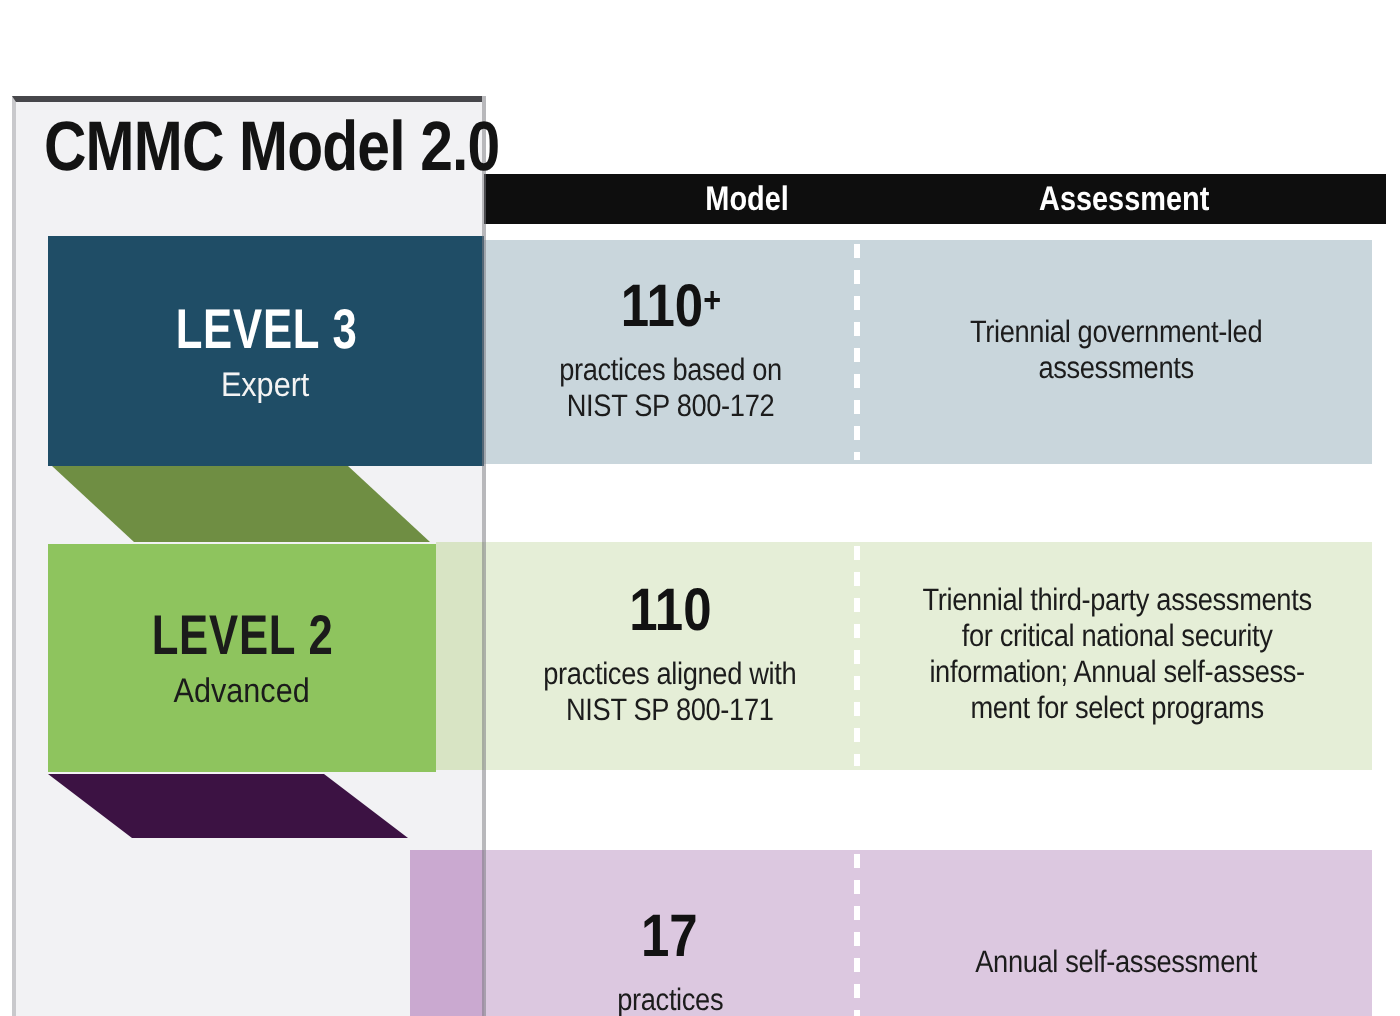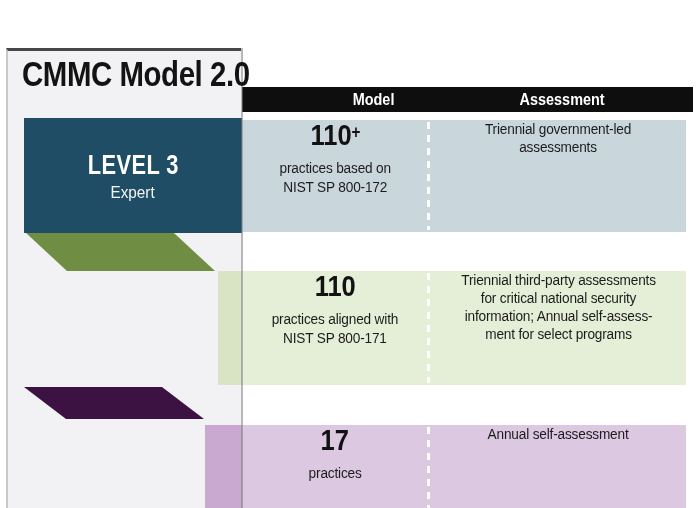--- a/index.html
+++ b/index.html
@@ -65,21 +65,21 @@
   .lvl2{left:24px;top:224px;width:194px;height:114px;background:#8ec45e;}
   .lvl1{left:24px;top:377px;width:182px;height:114px;background:#953b92;}
   .lvl-name{font-size:28px;font-weight:800;transform:scaleX(.78);white-space:nowrap;letter-spacing:.5px;}
   .lvl-tier{font-size:17px;font-weight:400;margin-top:2px;transform:scaleX(.9);white-space:nowrap;}
   .lvl3 .lvl-name,.lvl1 .lvl-name{color:#ffffff;}
   .lvl3 .lvl-tier,.lvl1 .lvl-tier{color:#f4f4f4;}
   .lvl2 .lvl-name,.lvl2 .lvl-tier{color:#1b1b1b;}
 
   
   .cell{position:absolute;z-index:30;display:flex;flex-direction:column;
-        align-items:center;justify-content:flex-start;text-align:center;color:#1c1c1c;}
+        align-items:center;justify-content:center;text-align:center;color:#1c1c1c;}
   .c-model{left:243px;width:184px;}
   .c-assess{left:431px;width:255px;}
   .r3{top:72px;height:112px;}
   .r2{top:223px;height:114px;}
   .r1{top:377px;height:114px;}
   .val{font-size:30px;font-weight:800;color:#121212;transform:scaleX(.85);white-space:nowrap;line-height:30px;}
   .val .plus{font-size:18px;font-weight:800;position:relative;top:-7px;}
   .desc{font-size:15.5px;line-height:18.5px;margin-top:5px;white-space:pre-line;
         transform:scaleX(.88);letter-spacing:-.2px;}
   .assess-txt{font-size:15.5px;line-height:18px;white-space:pre-line;
@@ -113,20 +113,24 @@
   <div class="dash d2"></div>
   <div class="dash d1"></div>
 
   <div class="fold fold-32"></div>
   <div class="fold fold-21"></div>
 
   <div class="lvl lvl3">
     <div class="lvl-name">LEVEL 3</div>
     <div class="lvl-tier">Expert</div>
   </div>
+  <div class="lvl lvl2">
+    <div class="lvl-name">LEVEL 2</div>
+    <div class="lvl-tier">Advanced</div>
+  </div>
 
   <div class="cell c-model r3">
     <div class="val"><span>110</span><span class="plus">+</span></div>
     <div class="desc">practices based on
 NIST SP 800-172</div>
   </div>
   <div class="cell c-model r2">
     <div class="val"><span>110</span><span class="plus"></span></div>
     <div class="desc">practices aligned with
 NIST SP 800-171</div>

